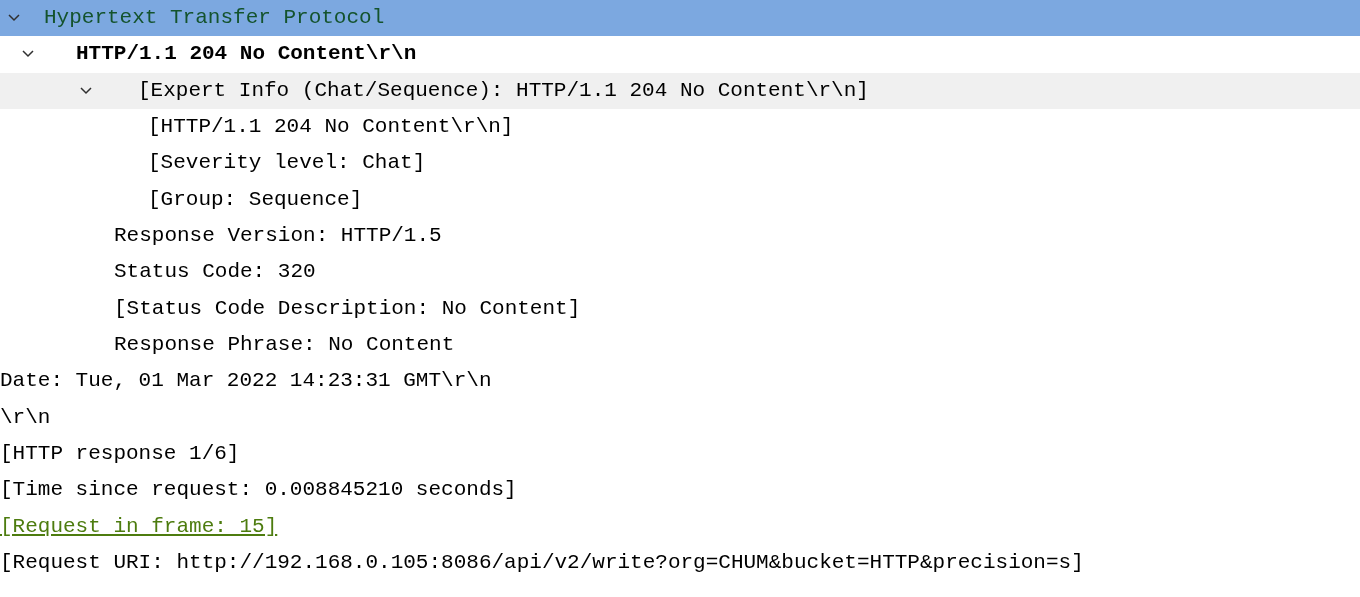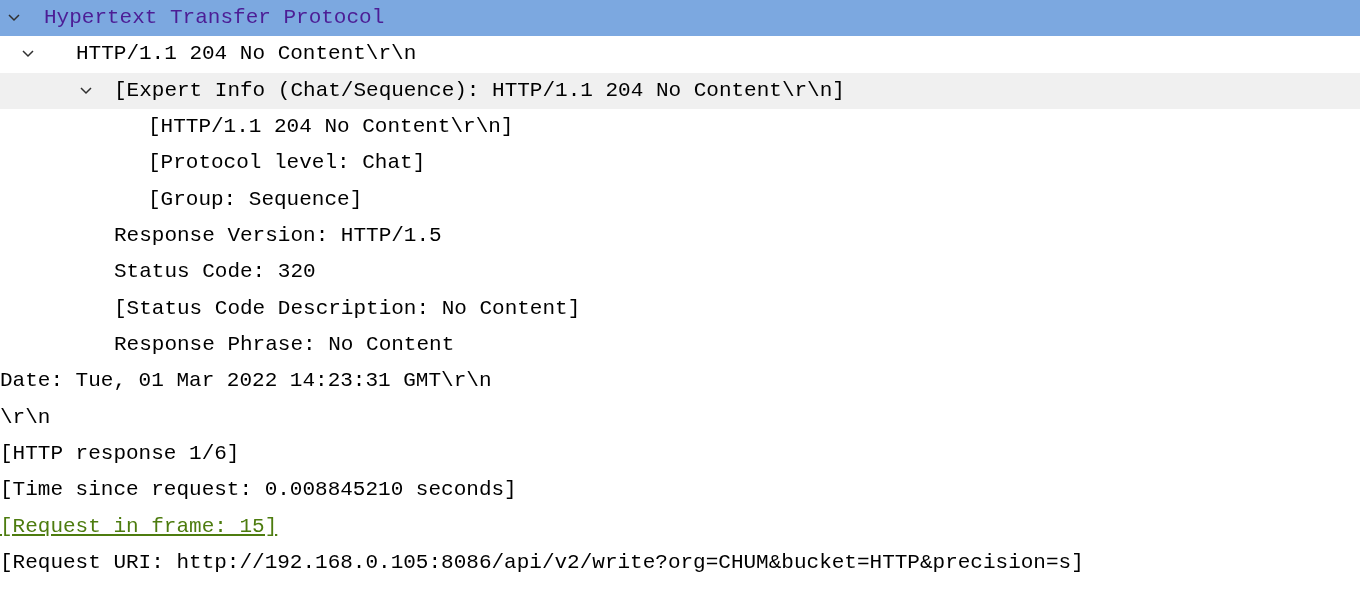--- a/index.html
+++ b/index.html
@@ -22,21 +22,21 @@
       flex-shrink: 0;
       cursor: pointer;
     }
     .toggle svg { width: 12px; height: 12px; }
     .indent-2 { padding-left: 18px; }
     .indent-4 { padding-left: 148px; }
     .indent-5 { padding-left: 114px; }
     .indent-6 { }
     .header-root {
       background: #7ca8e0;
-      color: #4c1d95;
+      color: #14532d;
       padding-left: 4px;
     }
     .expert-row {
       background: #f0f0f0;
     }
     .expert-row .label { padding-left: 0; }
     .link {
       color: #4d7c0f;
       text-decoration: underline;
       cursor: pointer;
@@ -54,38 +54,38 @@
   </span>
   <span class="label" style="padding-left:20px;">Hypertext Transfer Protocol</span>
 </div>
 
 <div class="row indent-2">
   <span class="toggle">
     <svg viewBox="0 0 12 12">
         <path d="M1 3 L6 8 L11 3" fill="none" stroke="#303030" stroke-width="1.5"></path>
       </svg>
   </span>
-  <span class="label" style="padding-left:38px;">HTTP/1.1 204 No Content\r\n</span>
+  <span class="label" style="padding-left:38px;font-weight:bold;">HTTP/1.1 204 No Content\r\n</span>
 </div>
 
-<div class="row expert-row" style="padding-left:76px;">
+<div class="row expert-row" style="padding-left:76px;gap:24px;">
   <span class="toggle">
     <svg viewBox="0 0 12 12">
         <path d="M1 3 L6 8 L11 3" fill="none" stroke="#303030" stroke-width="1.5"></path>
       </svg>
   </span>
   <span class="label" style="padding-left:18px;">[Expert Info (Chat/Sequence): HTTP/1.1 204 No Content\r\n]</span>
 </div>
 
 <div class="row indent-4">
   <span class="label">[HTTP/1.1 204 No Content\r\n]</span>
 </div>
 
 <div class="row indent-4">
-  <span class="label">[Protocol level: Chat]</span>
+  <span class="label">[Severity level: Chat]</span>
 </div>
 
 <div class="row indent-4">
   <span class="label">[Group: Sequence]</span>
 </div>
 
 <div class="row indent-5">
   <span class="label">Response Version: HTTP/1.5</span>
 </div>
 

